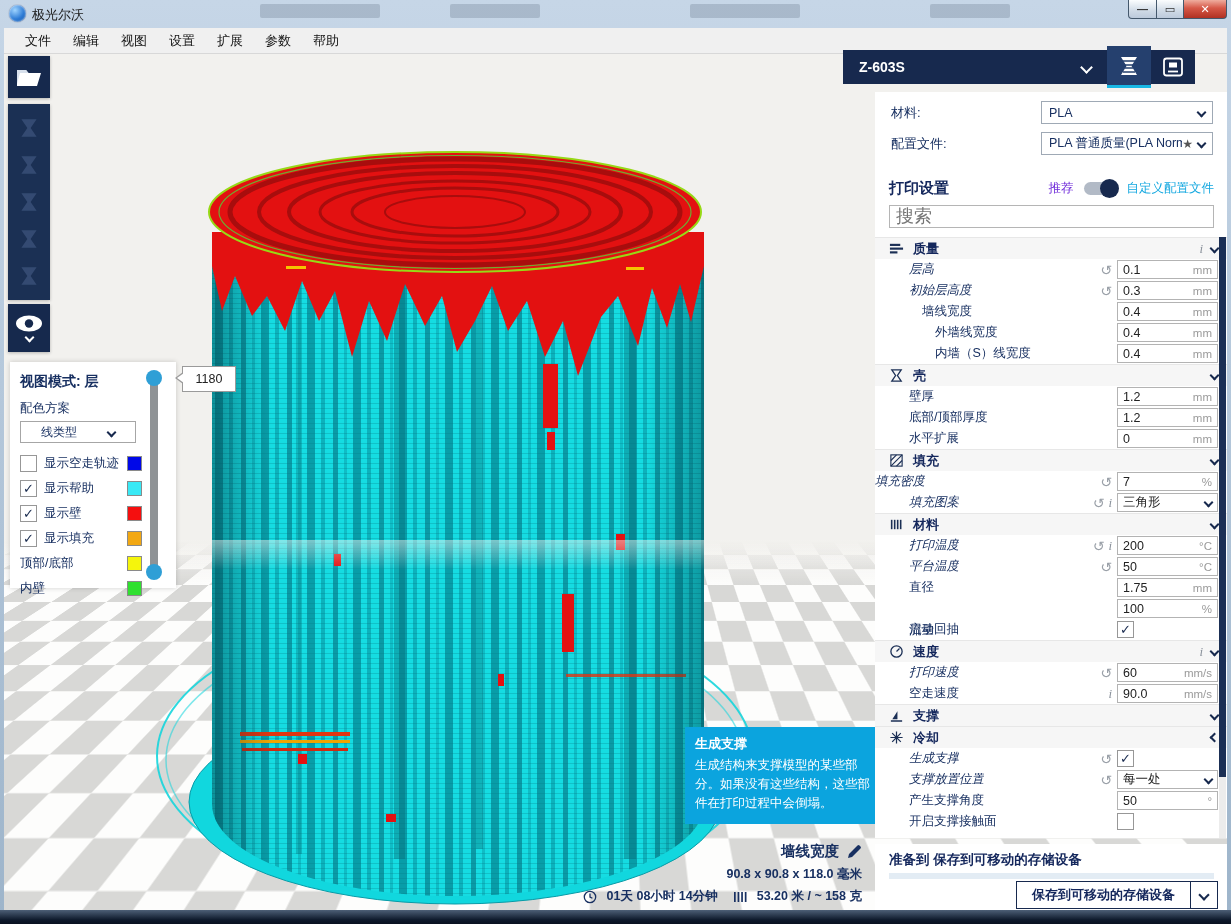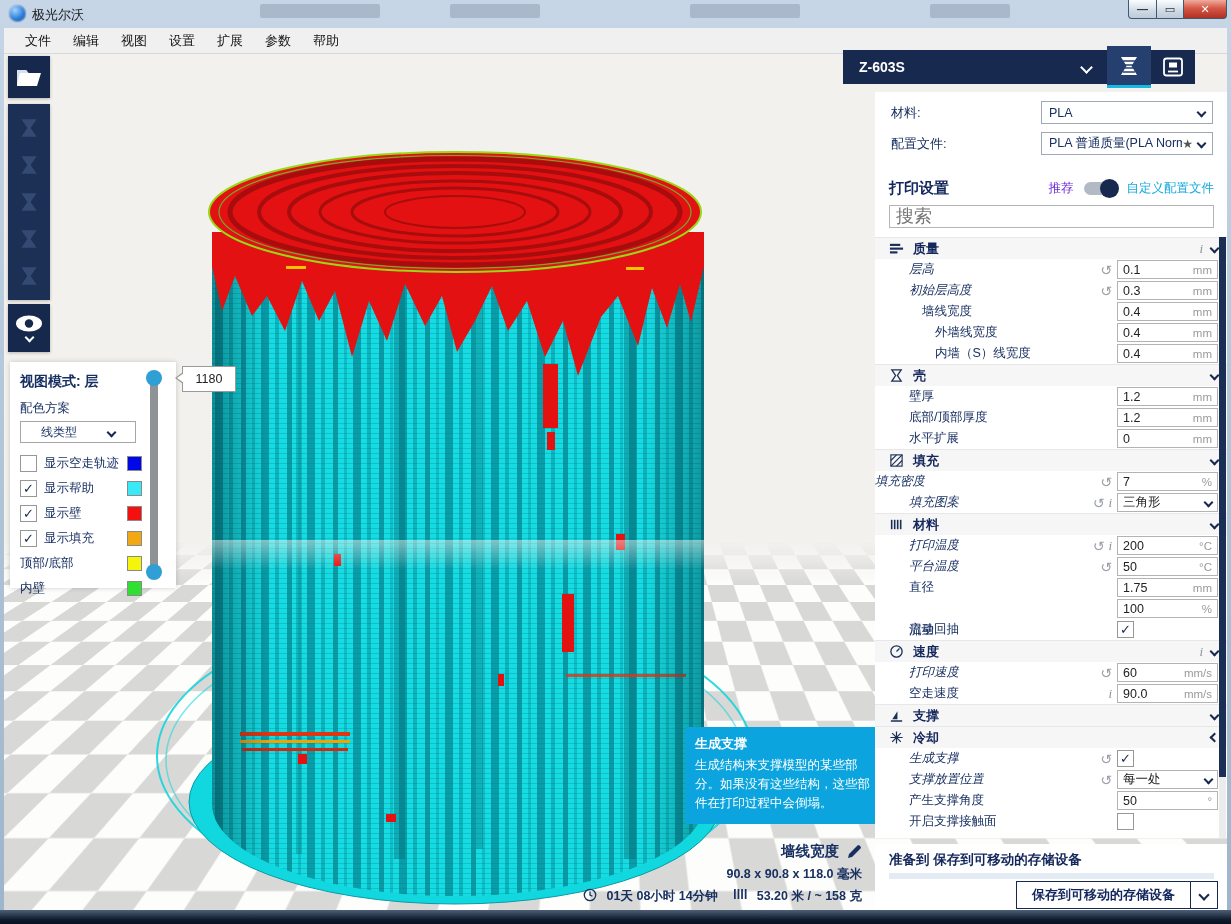--- a/index.html
+++ b/index.html
@@ -63,21 +63,21 @@
   
   .support-tooltip{position:absolute;left:685px;top:727px;width:197px;background:#0ba4de;color:#fff;
     padding:8px 10px 12px;box-sizing:border-box;}
   .support-tooltip:after{content:"";position:absolute;right:-12px;top:8px;border:11px solid transparent;border-left:12px solid #0ba4de;border-right:none;}
   .tt-title{font-size:13px;font-weight:bold;margin-bottom:3px;}
   .tt-body{font-size:12.5px;line-height:1.5;}
   
   .job-info{position:absolute;right:369px;top:842px;text-align:right;color:#183061;}
   .ji-name{font-size:14.5px;font-weight:bold;display:flex;align-items:center;justify-content:flex-end;gap:8px;}
   .ji-dims{font-size:12.5px;font-weight:bold;margin-top:5px;}
-  .ji-stats{font-size:12.5px;font-weight:bold;margin-top:5px;display:flex;align-items:flex-start;justify-content:flex-end;gap:10px;}
+  .ji-stats{font-size:12.5px;font-weight:bold;margin-top:5px;display:flex;align-items:center;justify-content:flex-end;gap:10px;}
   
   .brand{position:absolute;left:24px;top:882px;display:flex;align-items:flex-end;gap:5px;}
   .brand-text b{font-size:13px;color:#2e9fd8;letter-spacing:2px;}
   .brand-text i{font-style:normal;font-size:8px;color:#2e9fd8;vertical-align:super;}
   .brand-sub{font-size:7px;color:#e05a2b;letter-spacing:3.5px;margin-top:1px;}
   
   .machine-header{position:absolute;left:843px;top:50px;width:352px;height:34px;background:#17294e;display:flex;align-items:center;}
   .machine-name{margin-left:16px;color:#fff;font-weight:bold;font-size:14px;}
   .mh-chev{color:#fff;margin-left:auto;margin-right:16px;}
   .tab{width:44px;height:42px;display:flex;align-items:center;justify-content:center;box-sizing:border-box;flex:none;}

